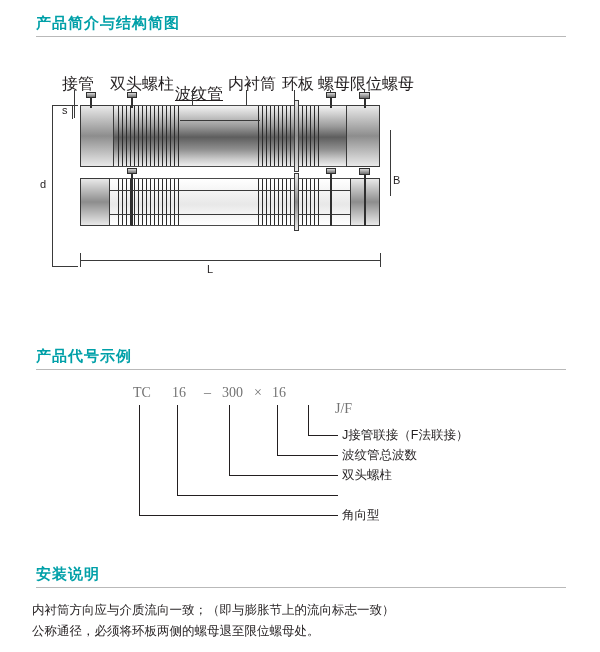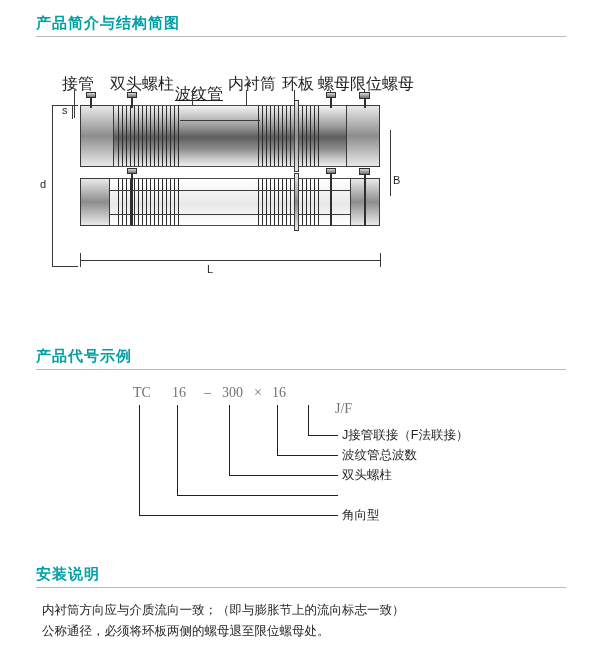--- a/index.html
+++ b/index.html
@@ -147,21 +147,21 @@
   }
   .h-line {
     position: absolute;
     height: 1px;
     background: #231f20;
   }
 
   
   #install-notes {
     position: absolute;
-    left: 42px;
+    left: 32px;
     top: 600px;
     width: 520px;
   }
   .note-line {
     font-size: 12.5px;
     line-height: 21px;
     color: #231f20;
     white-space: nowrap;
   }
 </style>

